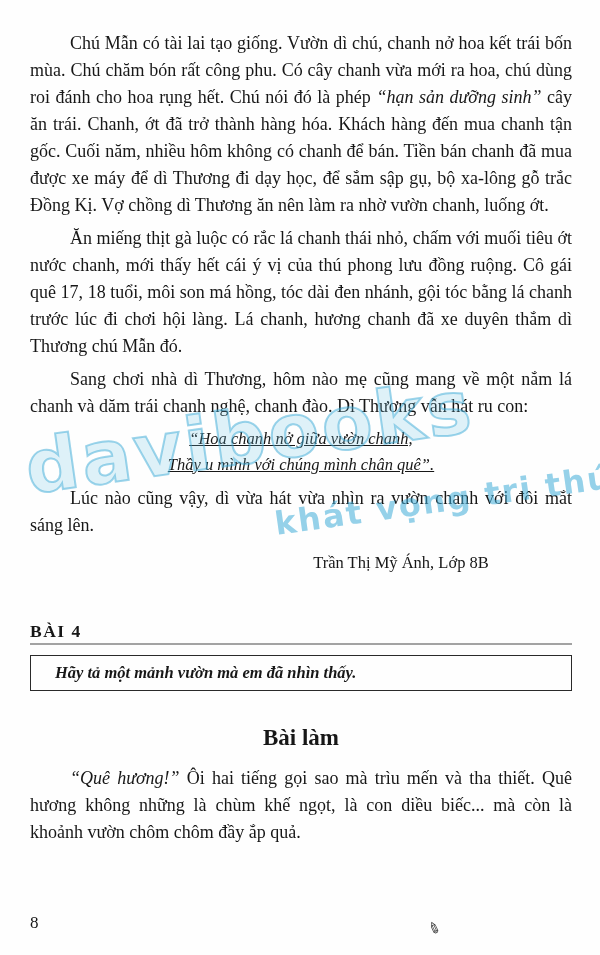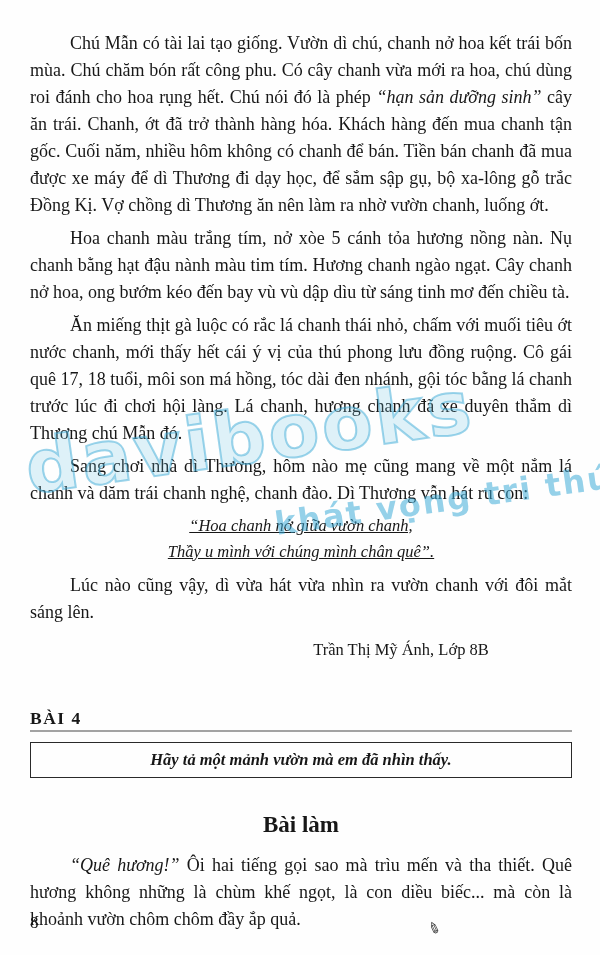--- a/index.html
+++ b/index.html
@@ -46,22 +46,21 @@
     padding-bottom:1px;
   }
   .section-head .label {
     font-weight:bold;
     font-size:17.5px;
     letter-spacing:1.5px;
   }
   .prompt-box {
     border:1.6px solid #2a2a2a;
     margin-top:10px;
-    padding:7px 12px;
-    text-align:center;
+    padding:7px 24px;
     font-weight:bold;
     font-style:italic;
     font-size:16.5px;
   }
   .bailam {
     text-align:center;
     font-weight:bold;
     font-size:23px;
     margin-top:34px;
     margin-bottom:14px;
@@ -109,21 +108,20 @@
     transform:rotate(200deg);
   }
 </style>
 </head>
 <body>
 
 <div class="page">
 
   <p class="para"><span>Chú Mẫn có tài lai tạo giống. Vườn dì chú, chanh nở hoa kết trái bốn mùa. Chú chăm bón rất công phu. Có cây chanh vừa mới ra hoa, chú dùng roi đánh cho hoa rụng hết. Chú nói đó là phép </span><span class="italic">“hạn sản dưỡng sinh”</span><span> cây ăn trái. Chanh, ớt đã trở thành hàng hóa. Khách hàng đến mua chanh tận gốc. Cuối năm, nhiều hôm không có chanh để bán. Tiền bán chanh đã mua được xe máy để dì Thương đi dạy học, để sắm sập gụ, bộ xa-lông gỗ trắc Đồng Kị. Vợ chồng dì Thương ăn nên làm ra nhờ vườn chanh, luống ớt.</span></p>
 
-  <p class="para">Hoa chanh màu trắng tím, nở xòe 5 cánh tỏa hương nồng nàn. Nụ chanh bằng hạt đậu nành màu tim tím. Hương chanh ngào ngạt. Cây chanh nở hoa, ong bướm kéo đến bay vù vù dập dìu từ sáng tinh mơ đến chiều tà.</p>
 
   <p class="para">Ăn miếng thịt gà luộc có rắc lá chanh thái nhỏ, chấm với muối tiêu ớt nước chanh, mới thấy hết cái ý vị của thú phong lưu đồng ruộng. Cô gái quê 17, 18 tuổi, môi son má hồng, tóc dài đen nhánh, gội tóc bằng lá chanh trước lúc đi chơi hội làng. Lá chanh, hương chanh đã xe duyên thắm dì Thương chú Mẫn đó.</p>
 
   <p class="para">Sang chơi nhà dì Thương, hôm nào mẹ cũng mang về một nắm lá chanh và dăm trái chanh nghệ, chanh đào. Dì Thương vẫn hát ru con:</p>
 
   <div class="verse">
     <div>“Hoa chanh nở giữa vườn chanh,</div>
     <div>Thầy u mình với chúng mình chân quê”.</div>
   </div>
 

